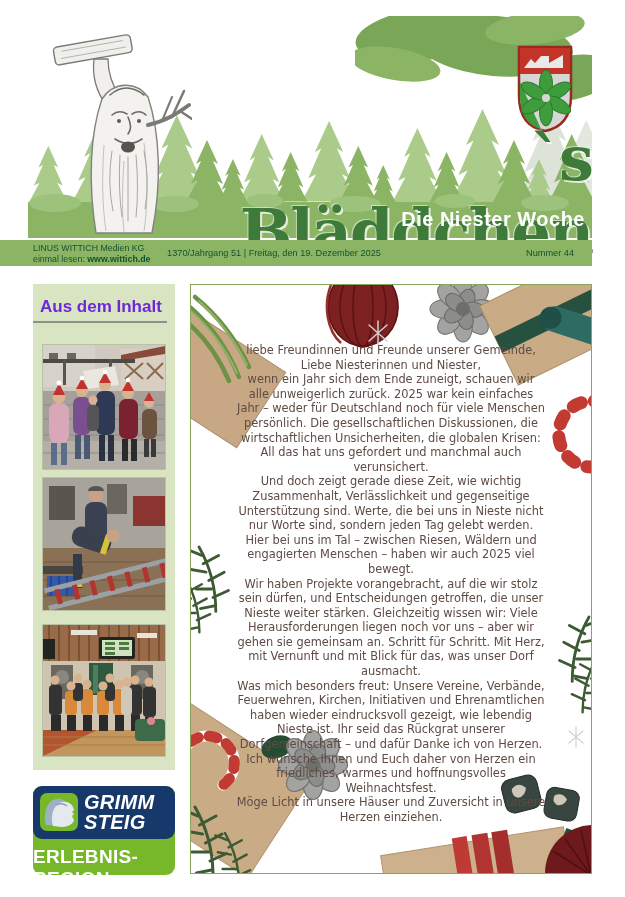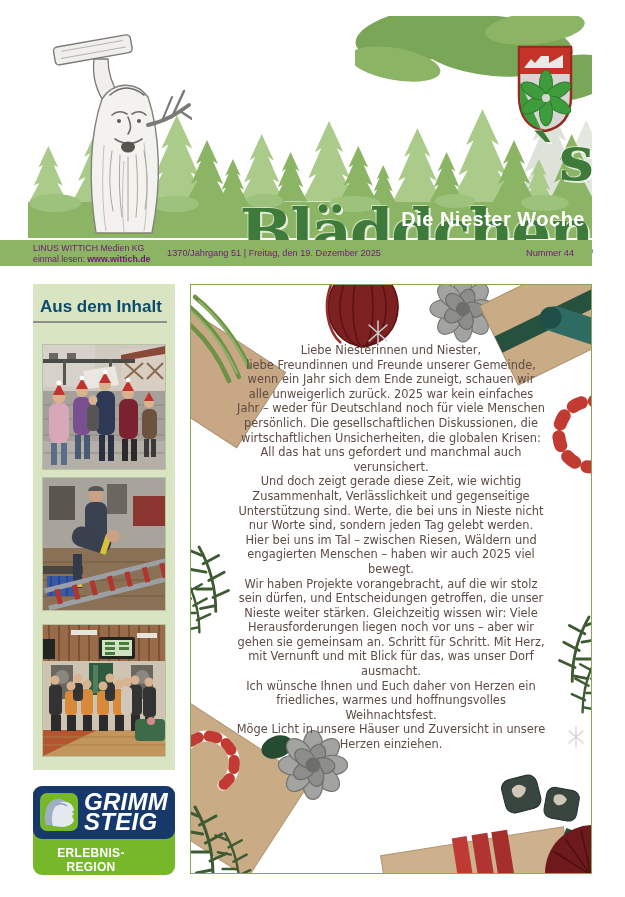--- a/index.html
+++ b/index.html
@@ -8,40 +8,40 @@
   
   .forest{position:absolute;left:25px;top:76px;width:567px;height:162px;}
   .canopy{position:absolute;left:355px;top:16px;width:237px;height:92px;}
   .treeman{position:absolute;left:32px;top:33px;width:160px;height:205px;}
   .crest{position:absolute;left:516px;top:44px;width:58px;height:90px;}
   .mast-title{position:absolute;left:178px;top:122px;width:414px;text-align:right;
       font-family:"DejaVu Serif",serif;font-weight:700;font-size:62px;letter-spacing:-2px;
       color:#3e7b3a;text-shadow:2px 2px 0 rgba(255,255,255,.75),-1px -1px 0 rgba(255,255,255,.5);}
   .mast-sub{position:absolute;right:40px;top:208px;font-size:20px;font-weight:700;color:#fff;
       letter-spacing:.5px;text-align:right;}
-  .info-bar{position:absolute;left:0;top:240px;width:592px;height:26px;background:#8cb465;color:#701a75;}
+  .info-bar{position:absolute;left:0;top:240px;width:592px;height:26px;background:#8cb465;color:#14532d;}
   .info-pub{position:absolute;left:33px;top:3px;font-size:8.8px;line-height:10.5px;}
   .info-pub b{font-weight:700;}
   .info-issue{position:absolute;left:0;top:8px;width:548px;text-align:center;font-size:9.2px;}
   .info-num{position:absolute;right:18px;top:8px;font-size:9.2px;}
   
   .sidebar{position:absolute;left:33px;top:284px;width:142px;height:486px;background:#d9e4c2;}
-  .sb-head{margin:11px 8px 0 0;padding:2px 0 4px 7px;font-size:17px;font-weight:700;color:#0c4a6e;
+  .sb-head{margin:11px 8px 0 0;padding:2px 0 4px 7px;font-size:17px;font-weight:700;color:#6d28d9;
       border-bottom:2px solid #8f8f8f;}
   .photo{position:absolute;left:10px;width:122px;outline:1px solid rgba(0,0,0,.15);overflow:hidden;background:#ccc;}
   .ph1{top:61px;height:124px;} .ph2{top:194px;height:132px;} .ph3{top:341px;height:131px;}
   .photo svg{display:block;}
   
   .grimm{position:absolute;left:33px;top:786px;width:142px;height:89px;background:#76b82a;border-radius:9px;}
   .grimm-top{position:absolute;left:0;top:0;width:142px;height:53px;background:#17386b;border-radius:9px;}
   .grimm-badge{position:absolute;left:7px;top:7px;width:38px;height:38px;background:#76b82a;border-radius:7px;overflow:hidden;}
   .grimm-word{position:absolute;left:51px;top:6px;color:#fff;font-style:italic;font-weight:800;
-      font-size:24px;line-height:20px;letter-spacing:.3px;}
-  .grimm-region{position:absolute;left:0;top:60px;width:116px;text-align:center;color:#fff;
-      font-weight:800;font-size:12px;letter-spacing:.3px;}
+      font-size:20px;line-height:20px;letter-spacing:.3px;}
+  .grimm-region{position:absolute;left:0;top:60px;width:116px;text-align:left;color:#fff;
+      font-weight:800;font-size:19px;letter-spacing:.3px;}
   
   .letter{position:absolute;left:190px;top:284px;width:400px;height:588px;background:#fff;
       border:1px solid #85a75b;overflow:hidden;}
   .letter-deco{position:absolute;left:0;top:0;width:400px;height:588px;pointer-events:none;}
   .letter-text{position:absolute;left:45px;top:58px;width:310px;text-align:center;
       font-family:"DejaVu Sans",sans-serif;font-size:11.4px;line-height:14.6px;color:#5e4b44;}
   .letter-text p{margin:0;}
 </style>
 </head>
 <body>
@@ -480,25 +480,26 @@
       </g>
 
       <rect x="366" y="552" width="60" height="45" fill="#20503f" transform="rotate(20 396 574)"></rect>
       <path d="M402,592 L402,540 A48,48 0 0 0 354,588 Z" fill="#6e191b"></path>
       <g stroke="#4e1012" stroke-width="1.5">
         <path d="M400,590 L362,566 M400,590 L374,554 M400,590 L390,545"></path>
       </g>
     </svg>
 
     <div class="letter-text">
+      <p>liebe Freundinnen und Freunde unserer Gemeinde,</p>
       <p>Liebe Niesterinnen und Niester,</p>
-      <p>liebe Freundinnen und Freunde unserer Gemeinde,</p>
       <p>wenn ein Jahr sich dem Ende zuneigt, schauen wir alle unweigerlich zurück. 2025 war kein einfaches Jahr – weder für Deutschland noch für viele Menschen persönlich. Die gesellschaftlichen Diskussionen, die wirtschaftlichen Unsicherheiten, die globalen Krisen: All das hat uns gefordert und manchmal auch verunsichert.</p>
       <p>Und doch zeigt gerade diese Zeit, wie wichtig Zusammenhalt, Verlässlichkeit und gegenseitige Unterstützung sind. Werte, die bei uns in Nieste nicht nur Worte sind, sondern jeden Tag gelebt werden.</p>
       <p>Hier bei uns im Tal – zwischen Riesen, Wäldern und engagierten Menschen – haben wir auch 2025 viel bewegt.</p>
       <p>Wir haben Projekte vorangebracht, auf die wir stolz sein dürfen, und Entscheidungen getroffen, die unser Nieste weiter stärken. Gleichzeitig wissen wir: Viele Herausforderungen liegen noch vor uns – aber wir gehen sie gemeinsam an. Schritt für Schritt. Mit Herz, mit Vernunft und mit Blick für das, was unser Dorf ausmacht.</p>
+      <p>Was mich besonders freut: Unsere Vereine, Verbände, Feuerwehren, Kirchen, Initiativen und Ehrenamtlichen haben wieder eindrucksvoll gezeigt, wie lebendig Nieste ist. Ihr seid das Rückgrat unserer Dorfgemeinschaft – und dafür Danke ich von Herzen.</p>
       <p>Ich wünsche Ihnen und Euch daher von Herzen ein friedliches, warmes und hoffnungsvolles Weihnachtsfest.</p>
       <p>Möge Licht in unsere Häuser und Zuversicht in unsere Herzen einziehen.</p>
 
     </div>
   </div>
 
 </div>
 
 </body></html>

